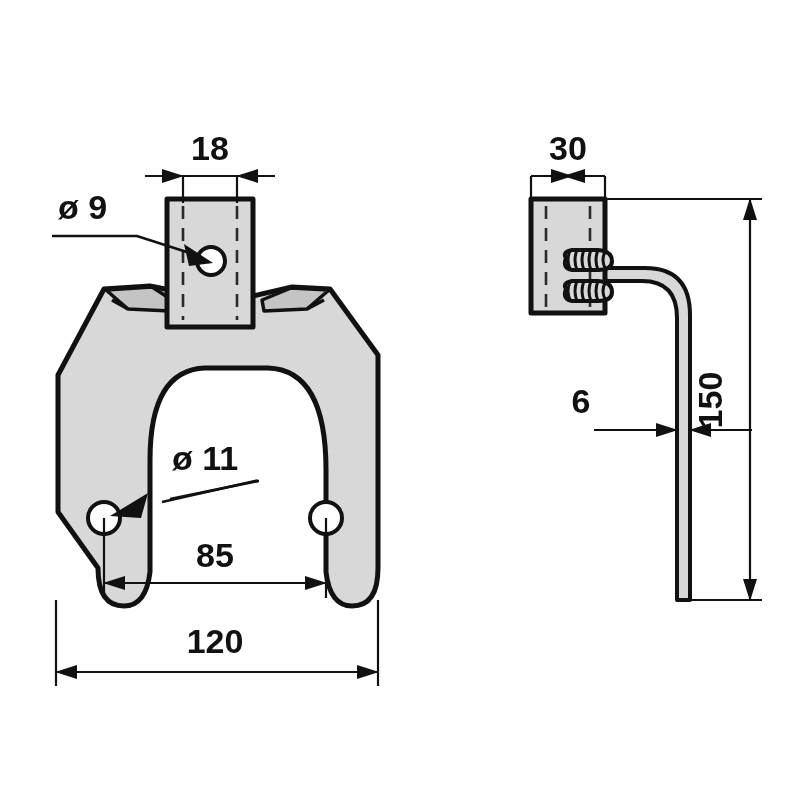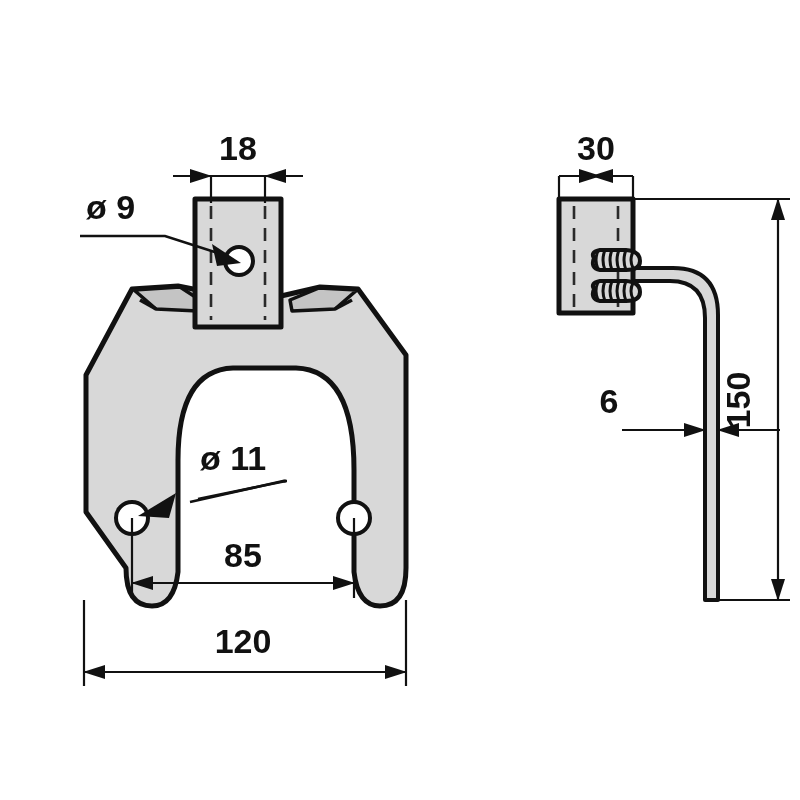--- a/index.html
+++ b/index.html
@@ -12,21 +12,20 @@
     width: 800px;
     height: 800px;
     overflow: hidden;
     font-family: "Liberation Sans", sans-serif;
   }
   #drawing-root {
     position: relative;
     width: 708px;
     height: 800px;
     background: #ffffff;
-    padding-left: 28px;
   }
   svg.drawing-canvas {
     display: block;
     width: 800px;
     height: 800px;
   }
   .dim-text {
     font-family: "Liberation Sans", sans-serif;
     font-weight: bold;
     font-size: 34px;

